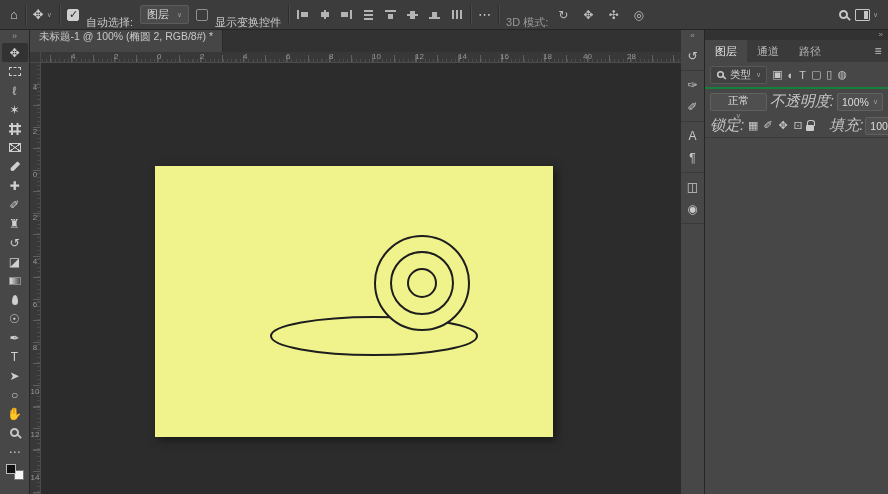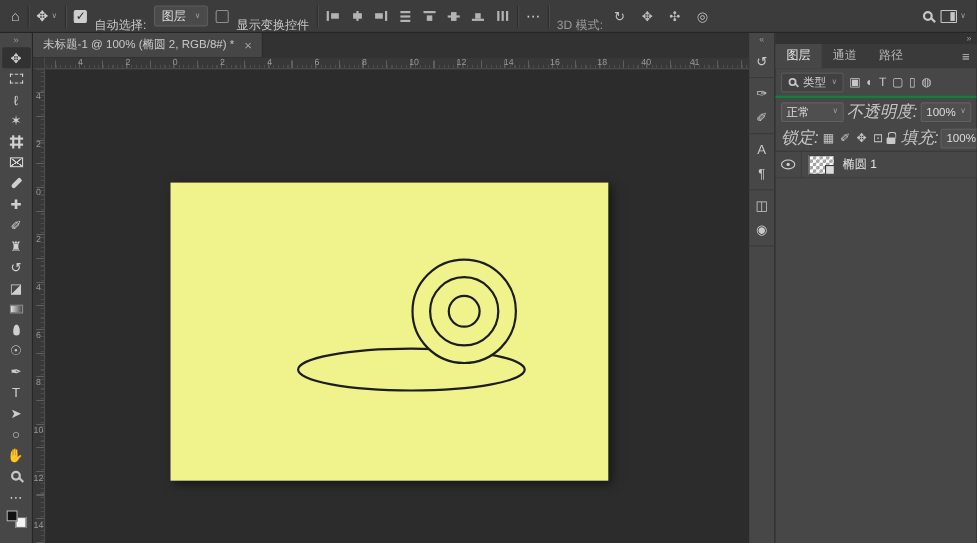--- a/index.html
+++ b/index.html
@@ -63,21 +63,21 @@
   .gradico{ width:12px; height:8px; border:1px solid #8a8a8a; display:inline-block; background:linear-gradient(90deg,#e0e0e0,#4a4a4a); }
   .blurico{ width:6px; height:10px; background:#cfcfcf; border-radius:50% 50% 50% 50% / 65% 65% 35% 35%; display:inline-block; }
   .swatches{ position:relative; width:18px; height:16px; margin-top:3px; }
   .sw-bg{ position:absolute; right:0; bottom:0; width:10px; height:10px; background:#f5f5f5; border:1px solid #777; }
   .sw-fg{ position:absolute; left:0; top:0; width:10px; height:10px; background:#111; border:1px solid #bbb; }
 
   
   .docarea{ flex:1; display:flex; flex-direction:column; min-width:0; }
   .tabbar{ height:22px; flex:0 0 22px; background:#323232; display:flex; align-items:stretch; }
   .doctab{ background:#464646; display:flex; align-items:center; gap:9px; padding:0 9px;
-           font-size:10.5px; color:#c8c8c8; white-space:nowrap; border-right:1px solid #2a2a2a; }
+           font-size:10.5px; color:#c8c8c8; white-space:nowrap; border-right:1px solid #2a2a2a;flex-direction:column; }
   .doctab-close{ color:#a5a5a5; font-size:12px; }
   .canvasregion{ flex:1; position:relative; background:#2c2c2c; overflow:hidden; }
   .corner{ position:absolute; left:0; top:0; width:11px; height:11px; background:#383838; border-right:1px solid #4a4a4a; border-bottom:1px solid #4a4a4a; }
   .ruler-h{ position:absolute; left:11px; right:0; top:0; height:11px; background:#383838; border-bottom:1px solid #4c4c4c;
     background-image:repeating-linear-gradient(90deg,#5e5e5e 0 1px,transparent 1px 21.5px),
                      repeating-linear-gradient(90deg,#4c4c4c 0 1px,transparent 1px 4.3px);
     background-size:100% 7px,100% 3px; background-repeat:no-repeat; background-position:8.5px bottom,1.3px bottom; }
   .ruler-v{ position:absolute; left:0; top:11px; bottom:0; width:11px; background:#383838; border-right:1px solid #4c4c4c;
     background-image:repeating-linear-gradient(180deg,#5e5e5e 0 1px,transparent 1px 21.5px),
                      repeating-linear-gradient(180deg,#4c4c4c 0 1px,transparent 1px 4.3px);
@@ -99,21 +99,21 @@
   .ptab{ padding:0 10px; line-height:22px; font-size:11px; color:#b4b4b4; }
   .ptab.active{ background:#474747; color:#e6e6e6; }
   .pmenu{ margin-left:auto; width:20px; text-align:center; line-height:22px; color:#c3c3c3; font-size:12px; }
   .filterrow{ height:27px; flex:0 0 27px; display:flex; align-items:center; gap:4px; padding:0 5px; border-bottom:2px solid #15803d; }
   .typesel{ display:inline-flex; align-items:center; gap:5px; background:#414141; border:1px solid #585858; border-radius:2px;
             height:18px; padding:0 5px; font-size:10.5px; color:#cdcdcd; }
   .f-ico{ font-size:11px; color:#c6c6c6; padding:0 1px; }
   .blendrow{ height:25px; flex:0 0 25px; display:flex; align-items:center; gap:3px; padding:0 5px; }
   .field{ background:#4f4f4f; border:1px solid #606060; border-radius:2px; height:18px; display:inline-flex; align-items:center;
           gap:4px; padding:0 4px; font-size:10.5px; color:#dedede; }
-  .field.blend{ width:80px; justify-content:space-between; }
+  .field.blend{ width:80px; justify-content:space-between;flex-direction:column; }
   .plabel{ font-size:15px; color:#c6c6c6; white-space:nowrap;font-style:italic; }
   .lockrow{ height:24px; flex:0 0 24px; display:flex; align-items:center; gap:2px; padding:0 5px; border-bottom:1px solid #3a3a3a; }
   .l-ico{ font-size:11px; color:#c6c6c6; width:14px; text-align:center; }
   .lockico{ width:8px; height:6px; background:#c9c9c9; border-radius:1px; position:relative; display:inline-block; margin-top:4px; }
   .lockico::before{ content:''; position:absolute; width:6px; height:5px; border:1.5px solid #c9c9c9; border-bottom:none;
                     border-radius:3px 3px 0 0; top:-5px; left:1px; }
   .layerlist{ flex:1; overflow:hidden; }
   .lrow{ height:24px; display:flex; align-items:center; border-bottom:1px solid #3f3f3f; background:#474747; }
   .lrow.selected{ background:#6e6e6e; }
   .eyecell{ width:24px; align-self:stretch; display:flex; align-items:center; justify-content:center; border-right:1px solid #3f3f3f; flex:0 0 24px; }
@@ -271,21 +271,21 @@
             <span class="hlab" style="left: 159px;">2</span>
             <span class="hlab" style="left: 202px;">4</span>
             <span class="hlab" style="left: 245px;">6</span>
             <span class="hlab" style="left: 288px;">8</span>
             <span class="hlab" style="left: 331px;">10</span>
             <span class="hlab" style="left: 374px;">12</span>
             <span class="hlab" style="left: 417px;">14</span>
             <span class="hlab" style="left: 459px;">16</span>
             <span class="hlab" style="left: 502px;">18</span>
             <span class="hlab" style="left: 542px;">40</span>
-            <span class="hlab" style="left: 586px;">41</span>
+            <span class="hlab" style="left: 586px;">28</span>
           </div>
         <div class="ruler-v" id="rulerV">
             <span class="vlab" style="top: 20px;">4</span>
             <span class="vlab" style="top: 64px;">2</span>
             <span class="vlab" style="top: 107px;">0</span>
             <span class="vlab" style="top: 150px;">2</span>
             <span class="vlab" style="top: 194px;">4</span>
             <span class="vlab" style="top: 237px;">6</span>
             <span class="vlab" style="top: 280px;">8</span>
             <span class="vlab" style="top: 324px;">10</span>
@@ -359,33 +359,24 @@
       </div>
       <div class="lockrow">
         <span class="plabel">锁定:</span>
         <span class="igroup" id="lockicons" style="gap:1px">
             <span class="l-ico">▦</span>
             <span class="l-ico">✐</span>
             <span class="l-ico">✥</span>
             <span class="l-ico">⊡</span>
             <span class="l-ico lockico"></span>
           </span>
-        <span class="plabel" style="margin-left:3px">填充:</span>
+        <span class="plabel" style="margin-left:13px">填充:</span>
         <span class="field">
           <span>100%</span>
           <span class="chev">∨</span>
         </span>
       </div>
       <div class="layerlist" id="layerlist">
-          <div class="lrow">
-            <span class="eyecell">
-              <span class="eye"></span>
-            </span>
-            <span class="thumb checker">
-              <span class="badge"></span>
-            </span>
-            <span class="lname">椭圆 1</span>
-          </div>
         </div>
     </div>
 
   </div>
 </div>
 
 </body></html>

